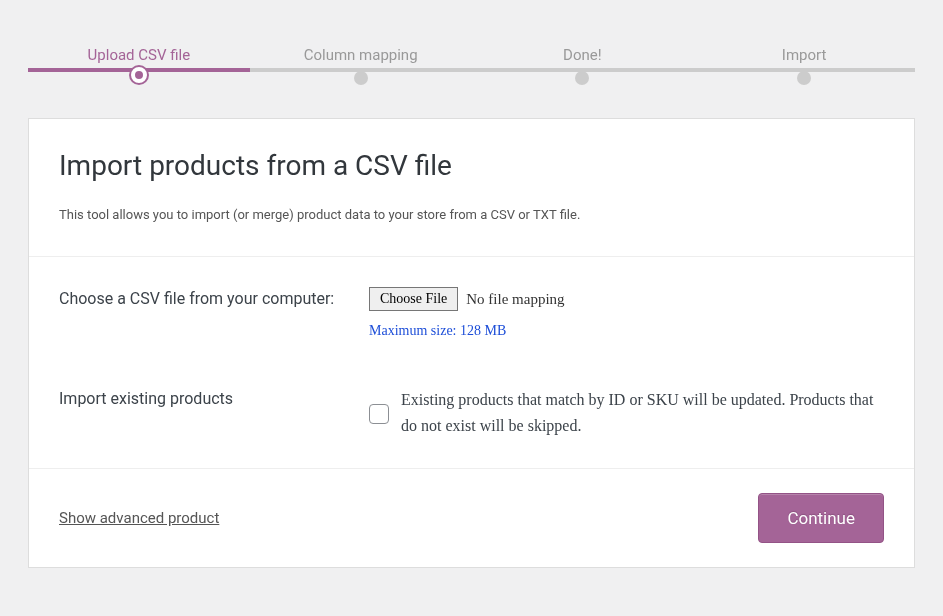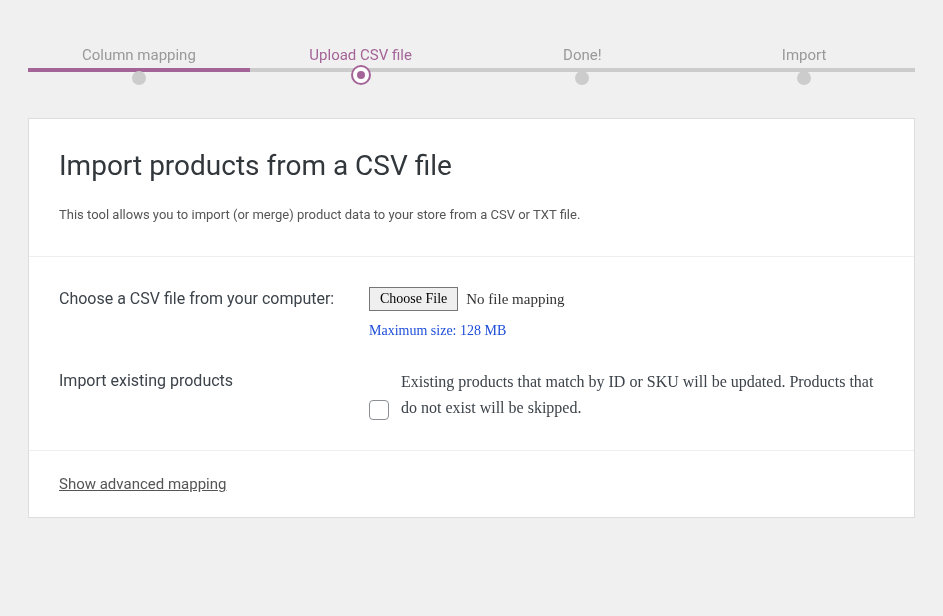--- a/index.html
+++ b/index.html
@@ -88,21 +88,21 @@
       font-size: 13px;
       color: #555;
       line-height: 1.4;
     }
     .card-body {
       padding: 30px;
       border-bottom: 1px solid #eee;
     }
     .form-row {
       display: flex;
-      margin-bottom: 30px;
+      margin-bottom: 48px;
     }
     .form-row:last-child {
       margin-bottom: 0;
     }
     .form-label {
       width: 310px;
       font-size: 16px;
       color: #3c434a;
       line-height: 1.5;
       padding-right: 20px;
@@ -128,21 +128,21 @@
     .file-status {
       font-size: 15px;
       color: #333;
     }
     .file-hint {
       font-size: 14px;
       color: #1d4ed8;
     }
     .checkbox-row {
       display: flex;
-      align-items: flex-end;
+      align-items: center;
       gap: 12px;
     }
     .checkbox {
       width: 20px;
       height: 20px;
       border: 1px solid #8c8f94;
       border-radius: 4px;
       background: #fff;
       cursor: pointer;
       flex-shrink: 0;
@@ -177,26 +177,26 @@
       text-shadow: 0 -1px 1px #8a4f7f;
       box-shadow: inset 0 1px 0 rgba(255,255,255,0.2);
     }
   </style>
 </head>
 <body>
 
 <div class="stepper">
   <div class="stepper-track"></div>
   <div class="stepper-progress"></div>
+  <div class="step active">
+    <span class="step-label">Upload CSV file</span>
+    <div class="step-dot"></div>
+  </div>
   <div class="step">
     <span class="step-label">Column mapping</span>
-    <div class="step-dot"></div>
-  </div>
-  <div class="step active">
-    <span class="step-label">Upload CSV file</span>
     <div class="step-dot"></div>
   </div>
   <div class="step">
     <span class="step-label">Done!</span>
     <div class="step-dot"></div>
   </div>
   <div class="step">
     <span class="step-label">Import</span>
     <div class="step-dot"></div>
   </div>
@@ -225,15 +225,16 @@
       <div class="form-control">
         <div class="checkbox-row">
           <div class="checkbox"></div>
           <span class="checkbox-label">Existing products that match by ID or SKU will be updated. Products that do not exist will be skipped.</span>
         </div>
       </div>
     </div>
   </div>
 
   <div class="card-footer">
-    <span class="advanced-link">Show advanced mapping</span>
+    <span class="advanced-link">Show advanced product</span>
+    <button class="continue-button">Continue</button>
   </div>
 </div>
 
 </body></html>

